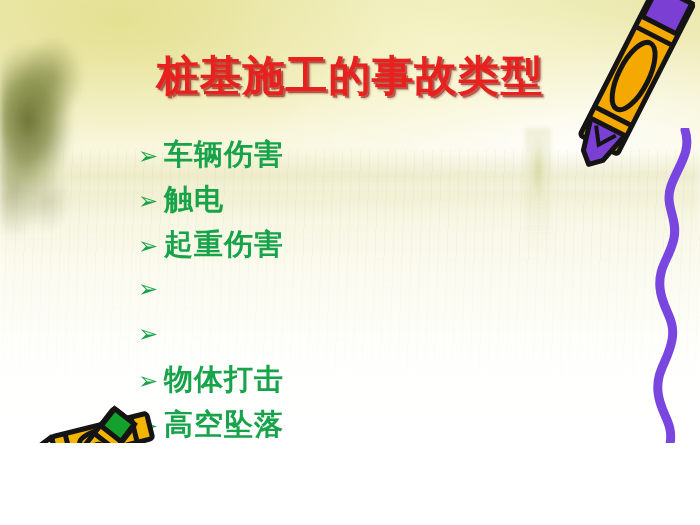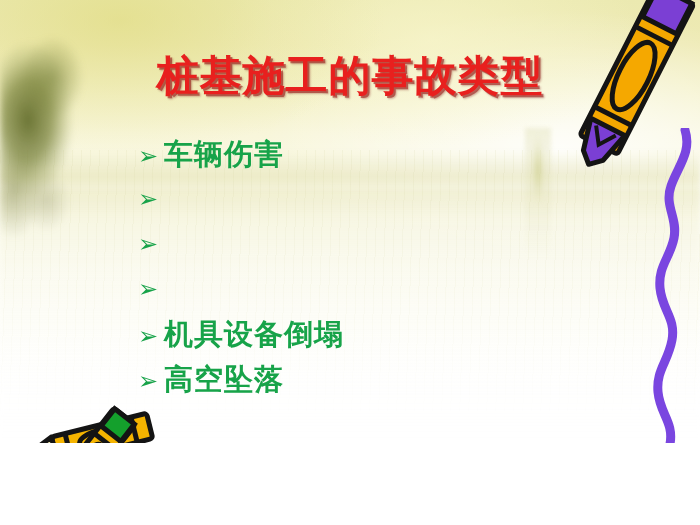--- a/index.html
+++ b/index.html
@@ -194,30 +194,35 @@
 
   <div id="title">桩基施工的事故类型</div>
 
   <div id="bullets">
     <div class="bullet-row">
       <span class="bullet-marker">➢</span>
       <span class="bullet-text">车辆伤害</span>
     </div>
     <div class="bullet-row">
       <span class="bullet-marker">➢</span>
-    </div>
-    <div class="bullet-row">
-      <span class="bullet-marker">➢</span>
-    </div>
-    <div class="bullet-row">
-      <span class="bullet-marker">➢</span>
-    </div>
-    <div class="bullet-row">
-      <span class="bullet-marker">➢</span>
-      <span class="bullet-text">机具设备倒塌</span>
+      <span class="bullet-text">触电</span>
+    </div>
+    <div class="bullet-row">
+      <span class="bullet-marker">➢</span>
+      <span class="bullet-text">起重伤害</span>
+    </div>
+    <div class="bullet-row">
+      <span class="bullet-marker">➢</span>
+    </div>
+    <div class="bullet-row">
+      <span class="bullet-marker">➢</span>
+    </div>
+    <div class="bullet-row">
+      <span class="bullet-marker">➢</span>
+      <span class="bullet-text">物体打击</span>
     </div>
     <div class="bullet-row">
       <span class="bullet-marker">➢</span>
       <span class="bullet-text">高空坠落</span>
     </div>
   </div>
 
   <div class="decor" id="crayon-top-right">
     <svg viewBox="0 0 135 180" width="135" height="180">
       <g transform="rotate(27 60 85)">

